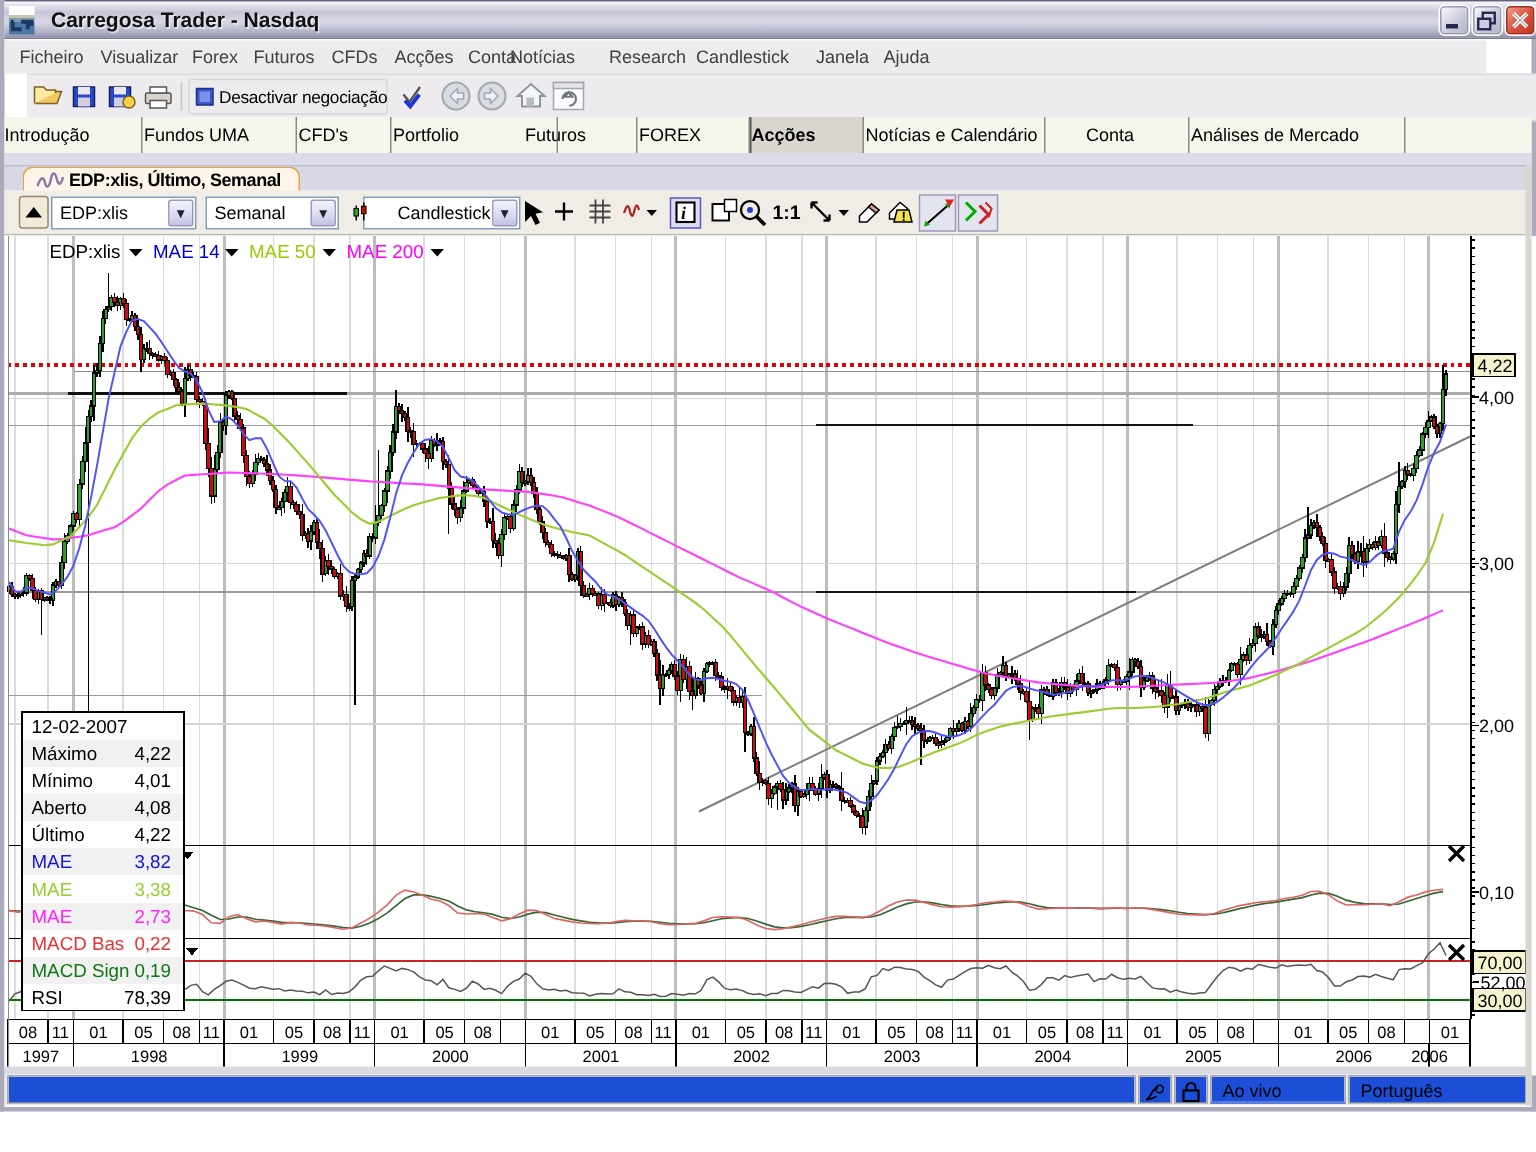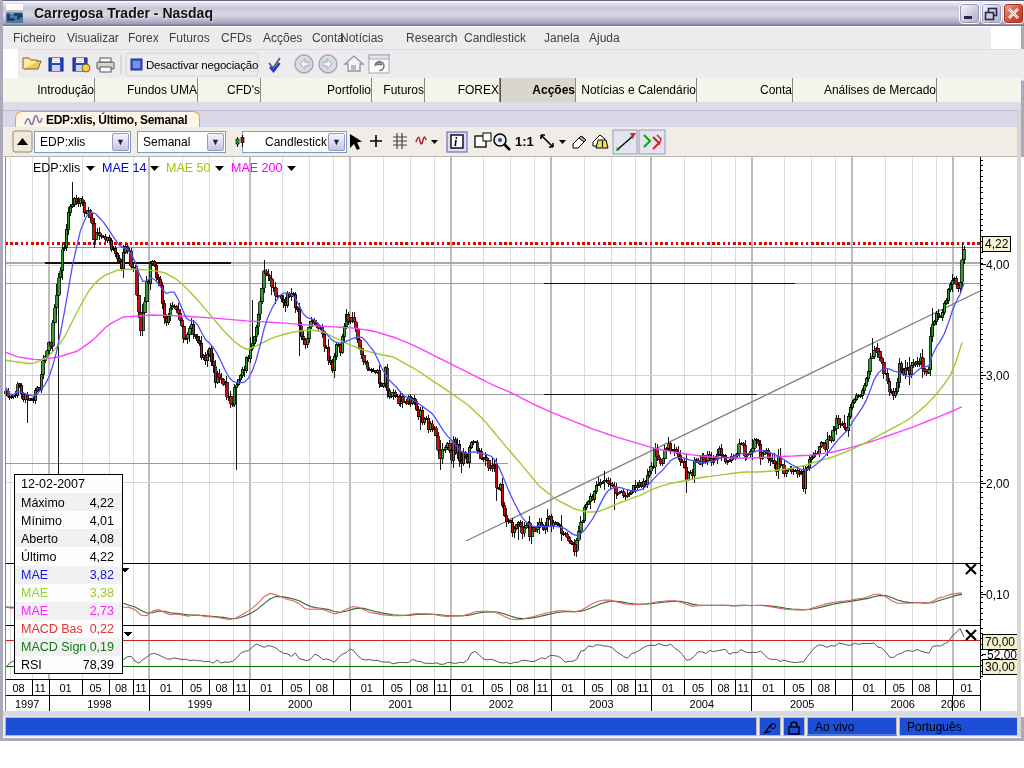--- a/index.html
+++ b/index.html
@@ -20,21 +20,21 @@
  box-shadow:inset 0 0 0 1px #9a9ab4;color:#223;font-weight:bold;text-align:center;line-height:19px;font-size:12px}
 .tbtn.close{background:linear-gradient(135deg,#f0a694,#d3503c 55%,#b93323);color:#fff;box-shadow:inset 0 0 0 1px #a03020}
 
 .menu{position:absolute;left:0;top:27px;width:988px;height:22px;background:#edebee;font-size:12px;color:#404040}
 .menu span{position:absolute;top:4px}
 
 .tool{position:absolute;left:15px;top:49px;width:1018px;height:32px;background:#edebee;
  border-top:1px solid #dddae0;border-bottom:1px solid #d6d3d6}
 
 .tabs{position:absolute;left:0;top:78px;width:1018px;height:24px;background:#f6f5ec;font-size:12px}
-.tabs .t{position:absolute;top:0;height:24px;text-align:right;line-height:24px;
+.tabs .t{position:absolute;top:0;height:24px;text-align:left;line-height:24px;
  border-right:1px solid #8a8a8a;color:#000}
 .tabs .t.sel{background:#d9d6cd;font-weight:bold;border-left:1px solid #555}
 .band{position:absolute;left:0;top:102px;width:1018px;height:8px;background:#dcdce8}
 .docrow{position:absolute;left:0;top:110px;width:1018px;height:17px;background:#d7d7e5;border-top:1px solid #bdbdd2}
 .doctab{position:absolute;left:12px;top:110.5px;width:185px;height:17px;background:#fdf6e8;white-space:nowrap;
  border:1.6px solid #e8a23c;border-bottom:none;border-radius:7px 7px 0 0;
  font-size:12px;font-weight:bold;color:#000;letter-spacing:-0.3px}
 .ctool{position:absolute;left:0;top:127px;width:1018px;height:30px;background:#f0ede7;
  border-bottom:1px solid #b8b5ae}
 .combo{position:absolute;top:3.5px;height:22px;background:#fff;border:1px solid #7f9db9;font-size:12px;color:#000}

